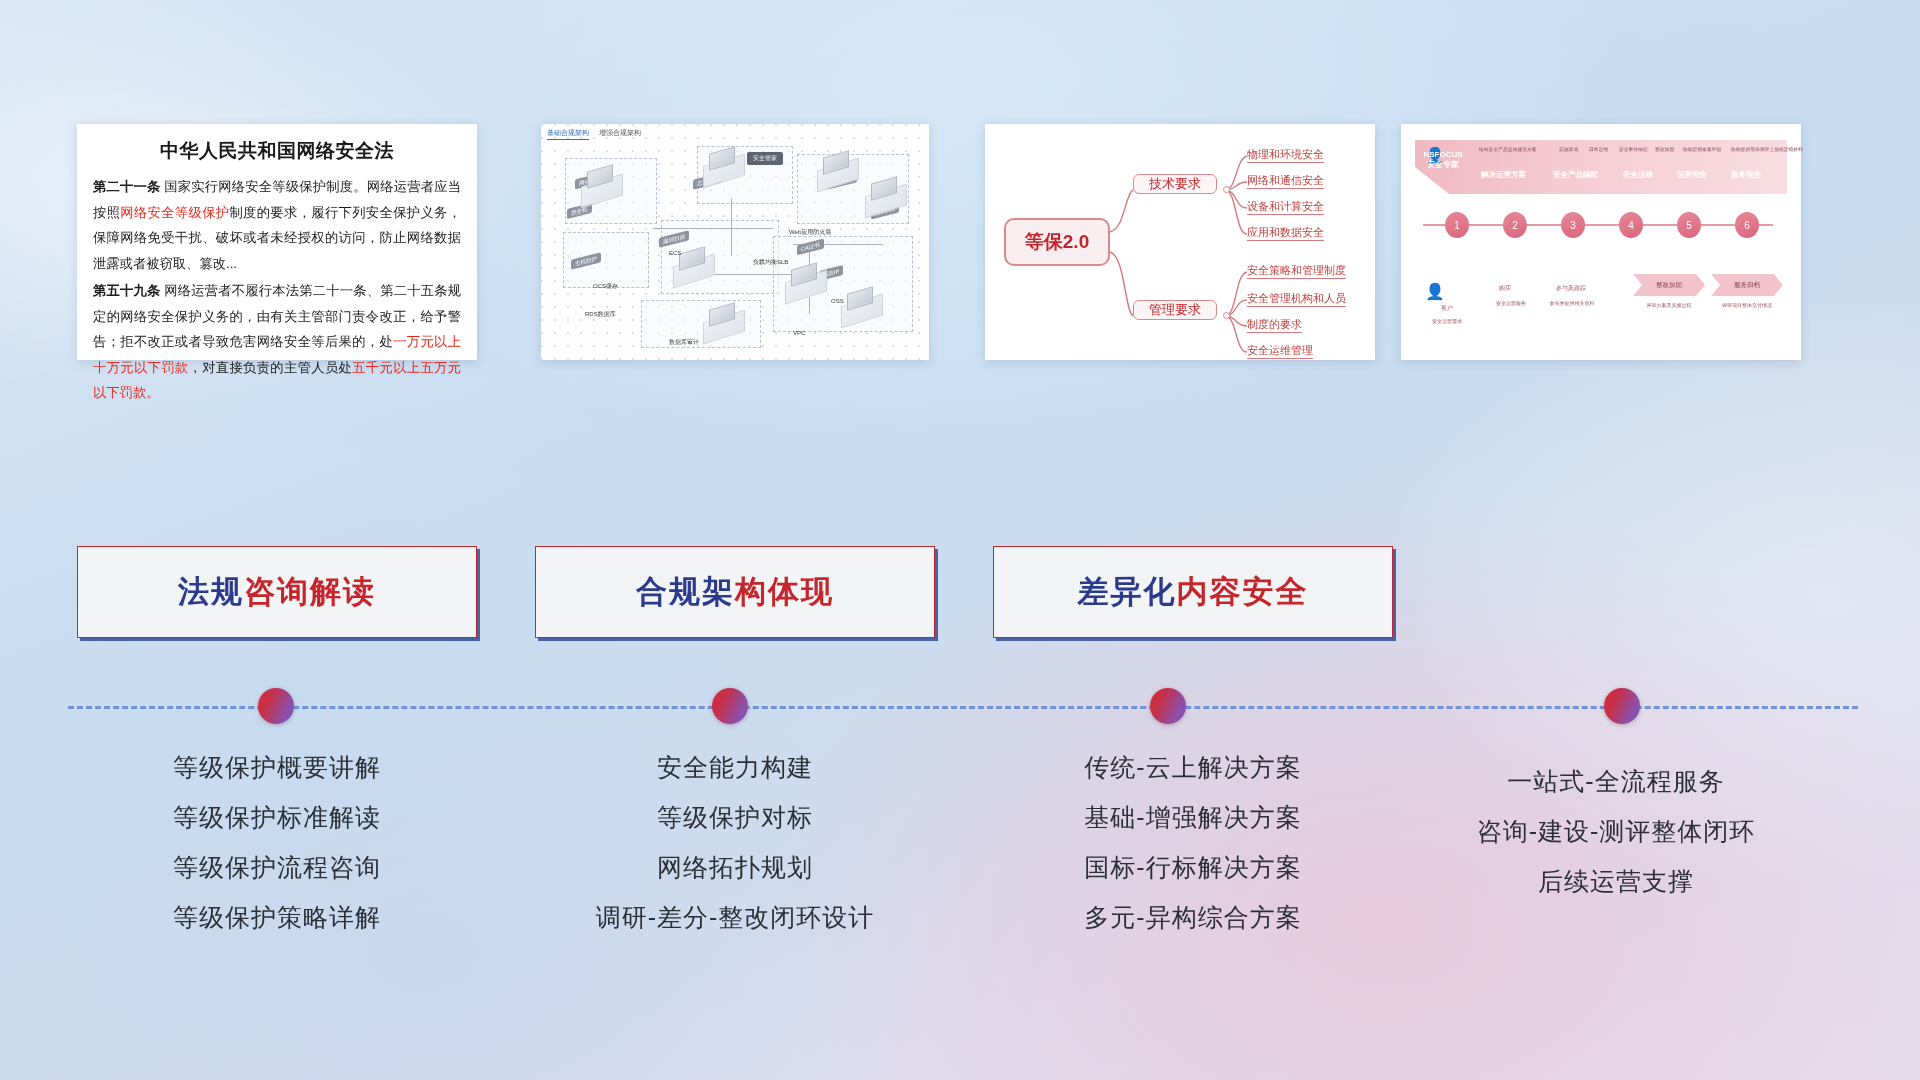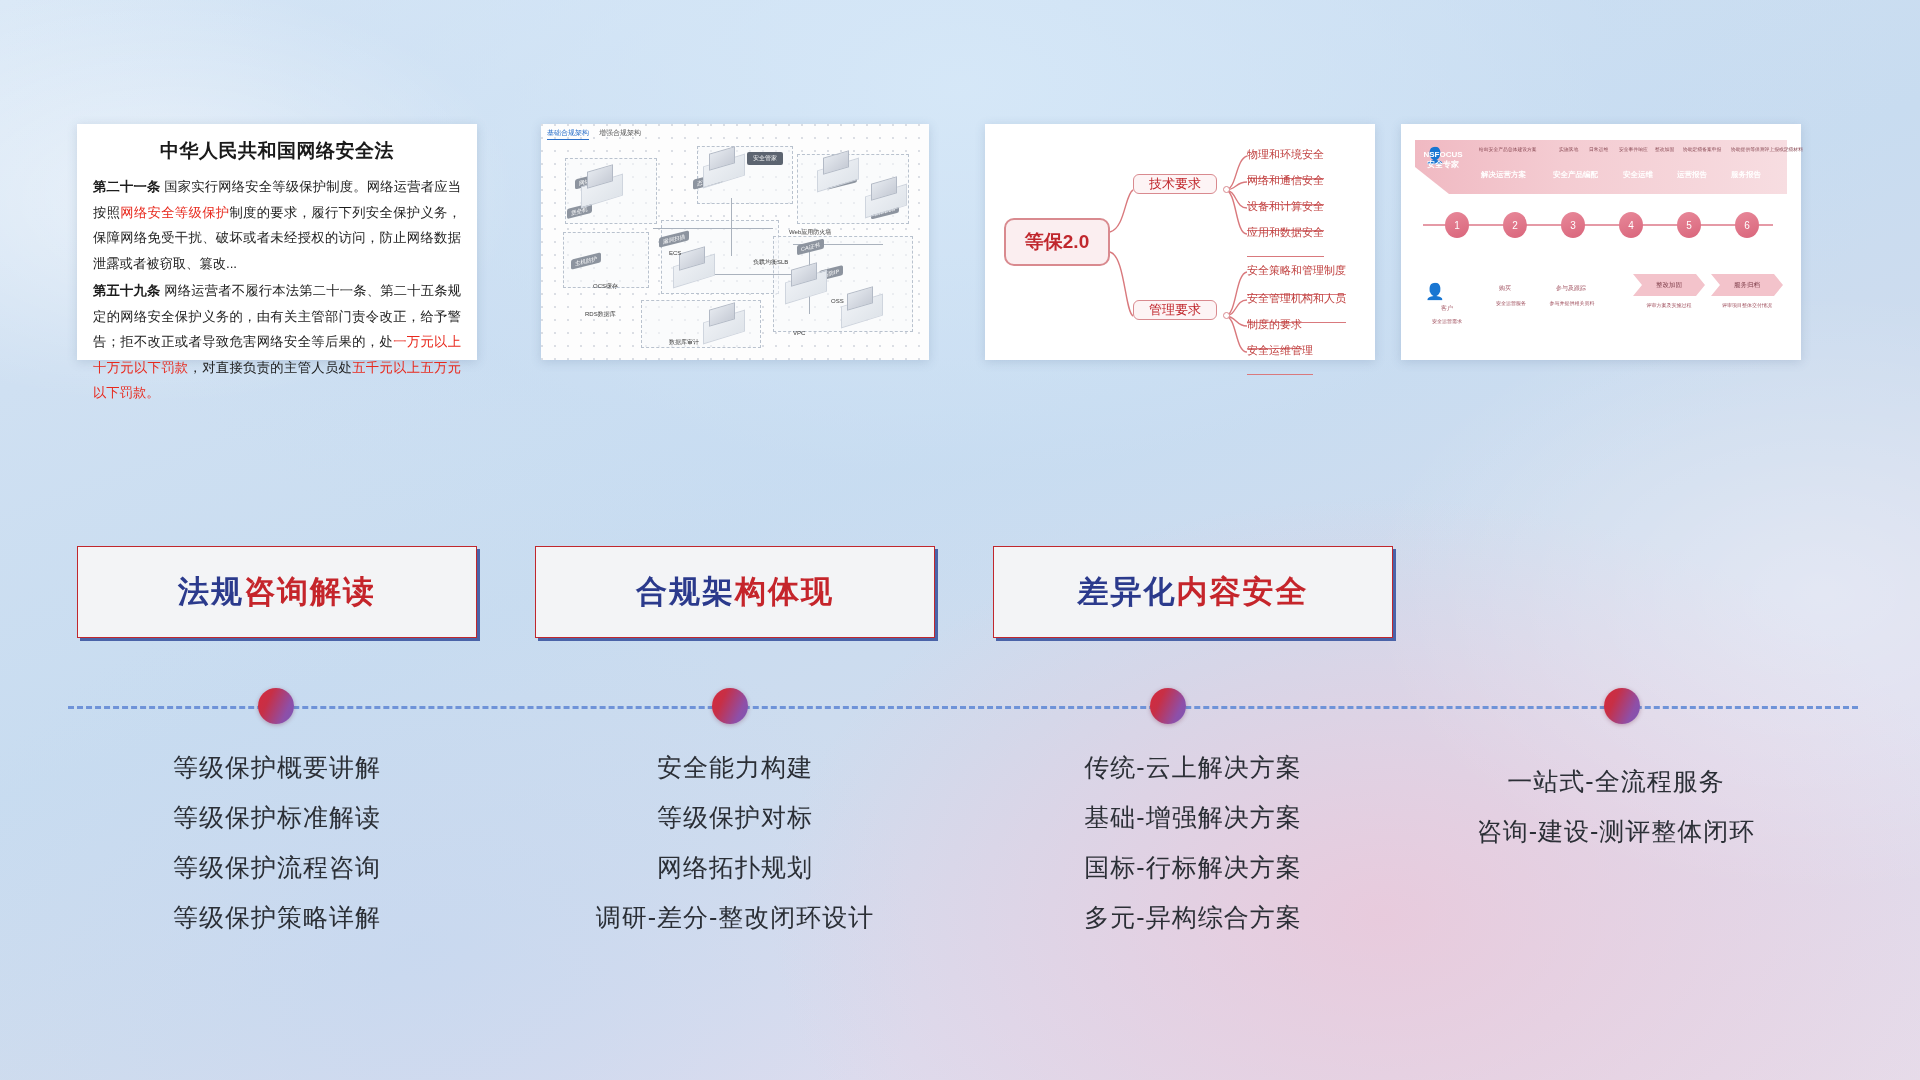--- a/index.html
+++ b/index.html
@@ -90,21 +90,21 @@
   .mm-mid {
     position: absolute; width: 84px; height: 20px;
     border: 1.5px solid #d98a8f; border-radius: 6px; background: #fdf4f5;
     color: #c0272d; font-size: 13px;
     display: flex; align-items: center; justify-content: center;
   }
   .mm-mid.m1 { left: 148px; top: 50px; }
   .mm-mid.m2 { left: 148px; top: 176px; }
   .mm-leaf {
     position: absolute; font-size: 11px; color: #c0403f; white-space: nowrap;
-    padding-bottom: 18px; border-bottom: 1.6px solid #d9797d; line-height: 1.1;
+    padding-bottom: 2px; border-bottom: 1.6px solid #d9797d; line-height: 1.1;
   }
   .mm-dot {
     position: absolute; width: 7px; height: 7px; border-radius: 50%;
     border: 1.4px solid #d98a8f; background: #fff;
   }
 
   
   .road { position: relative; width: 100%; height: 100%; background: #fff; padding: 10px; }
   .road-band {
     position: absolute; left: 14px; top: 16px; width: 372px; height: 54px;
@@ -376,14 +376,15 @@
   </div>
   <div class="lcol lcol-3">
     <div class="litem">传统-云上解决方案</div>
     <div class="litem">基础-增强解决方案</div>
     <div class="litem">国标-行标解决方案</div>
     <div class="litem">多元-异构综合方案</div>
   </div>
   <div class="lcol lcol-4" style="padding-top:14px;">
     <div class="litem">一站式-全流程服务</div>
     <div class="litem">咨询-建设-测评整体闭环</div>
+    <div class="litem">后续运营支撑</div>
   </div>
 </div>
 
 </body></html>

